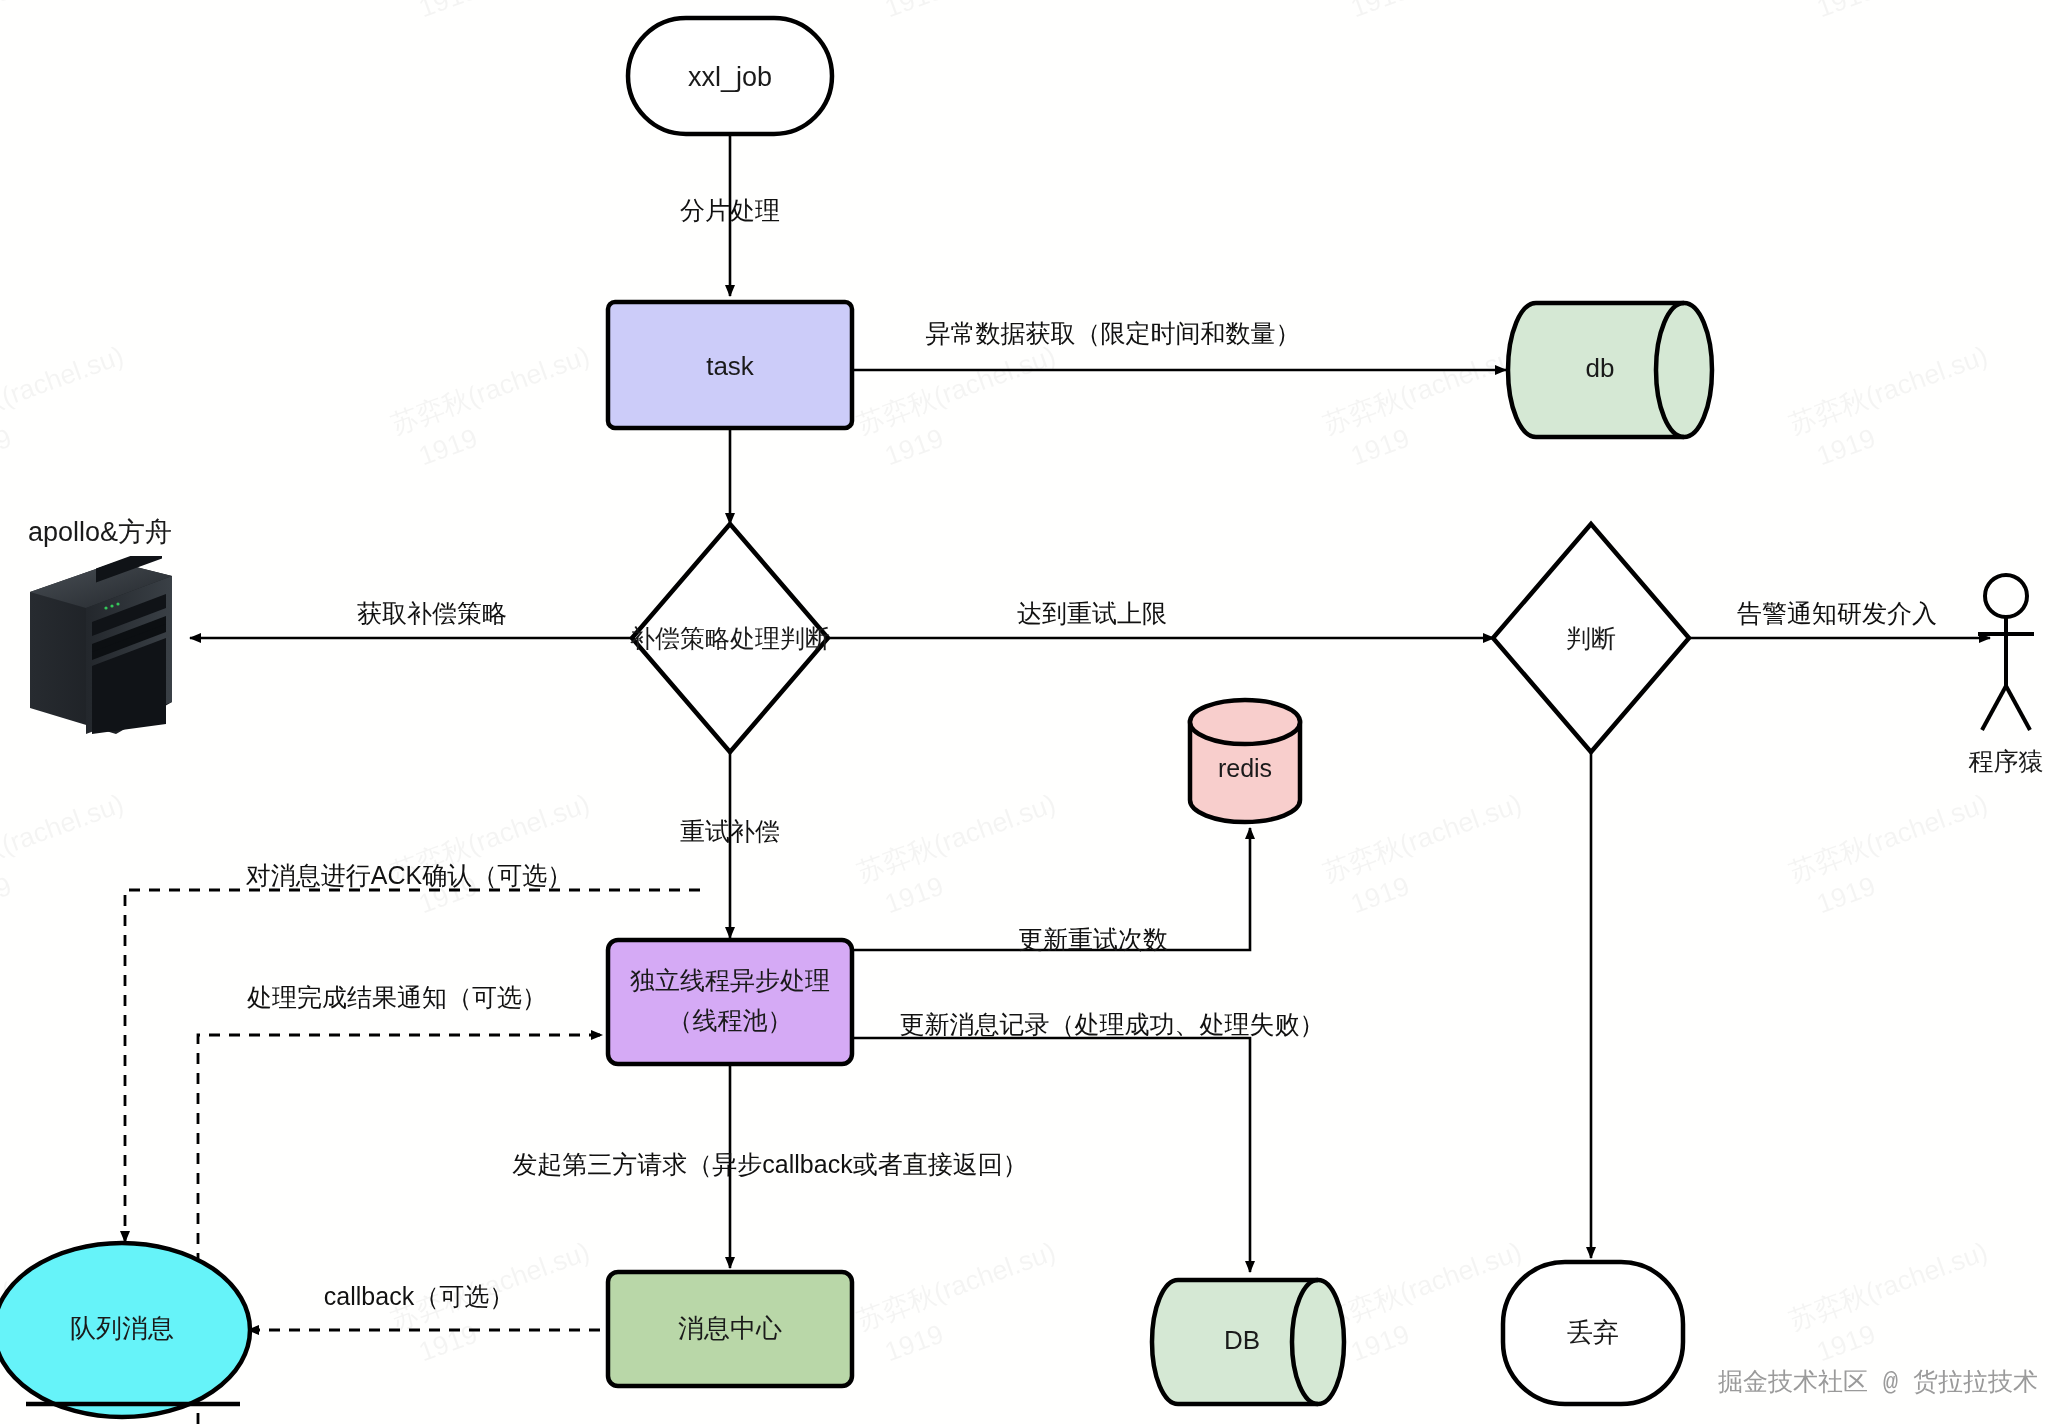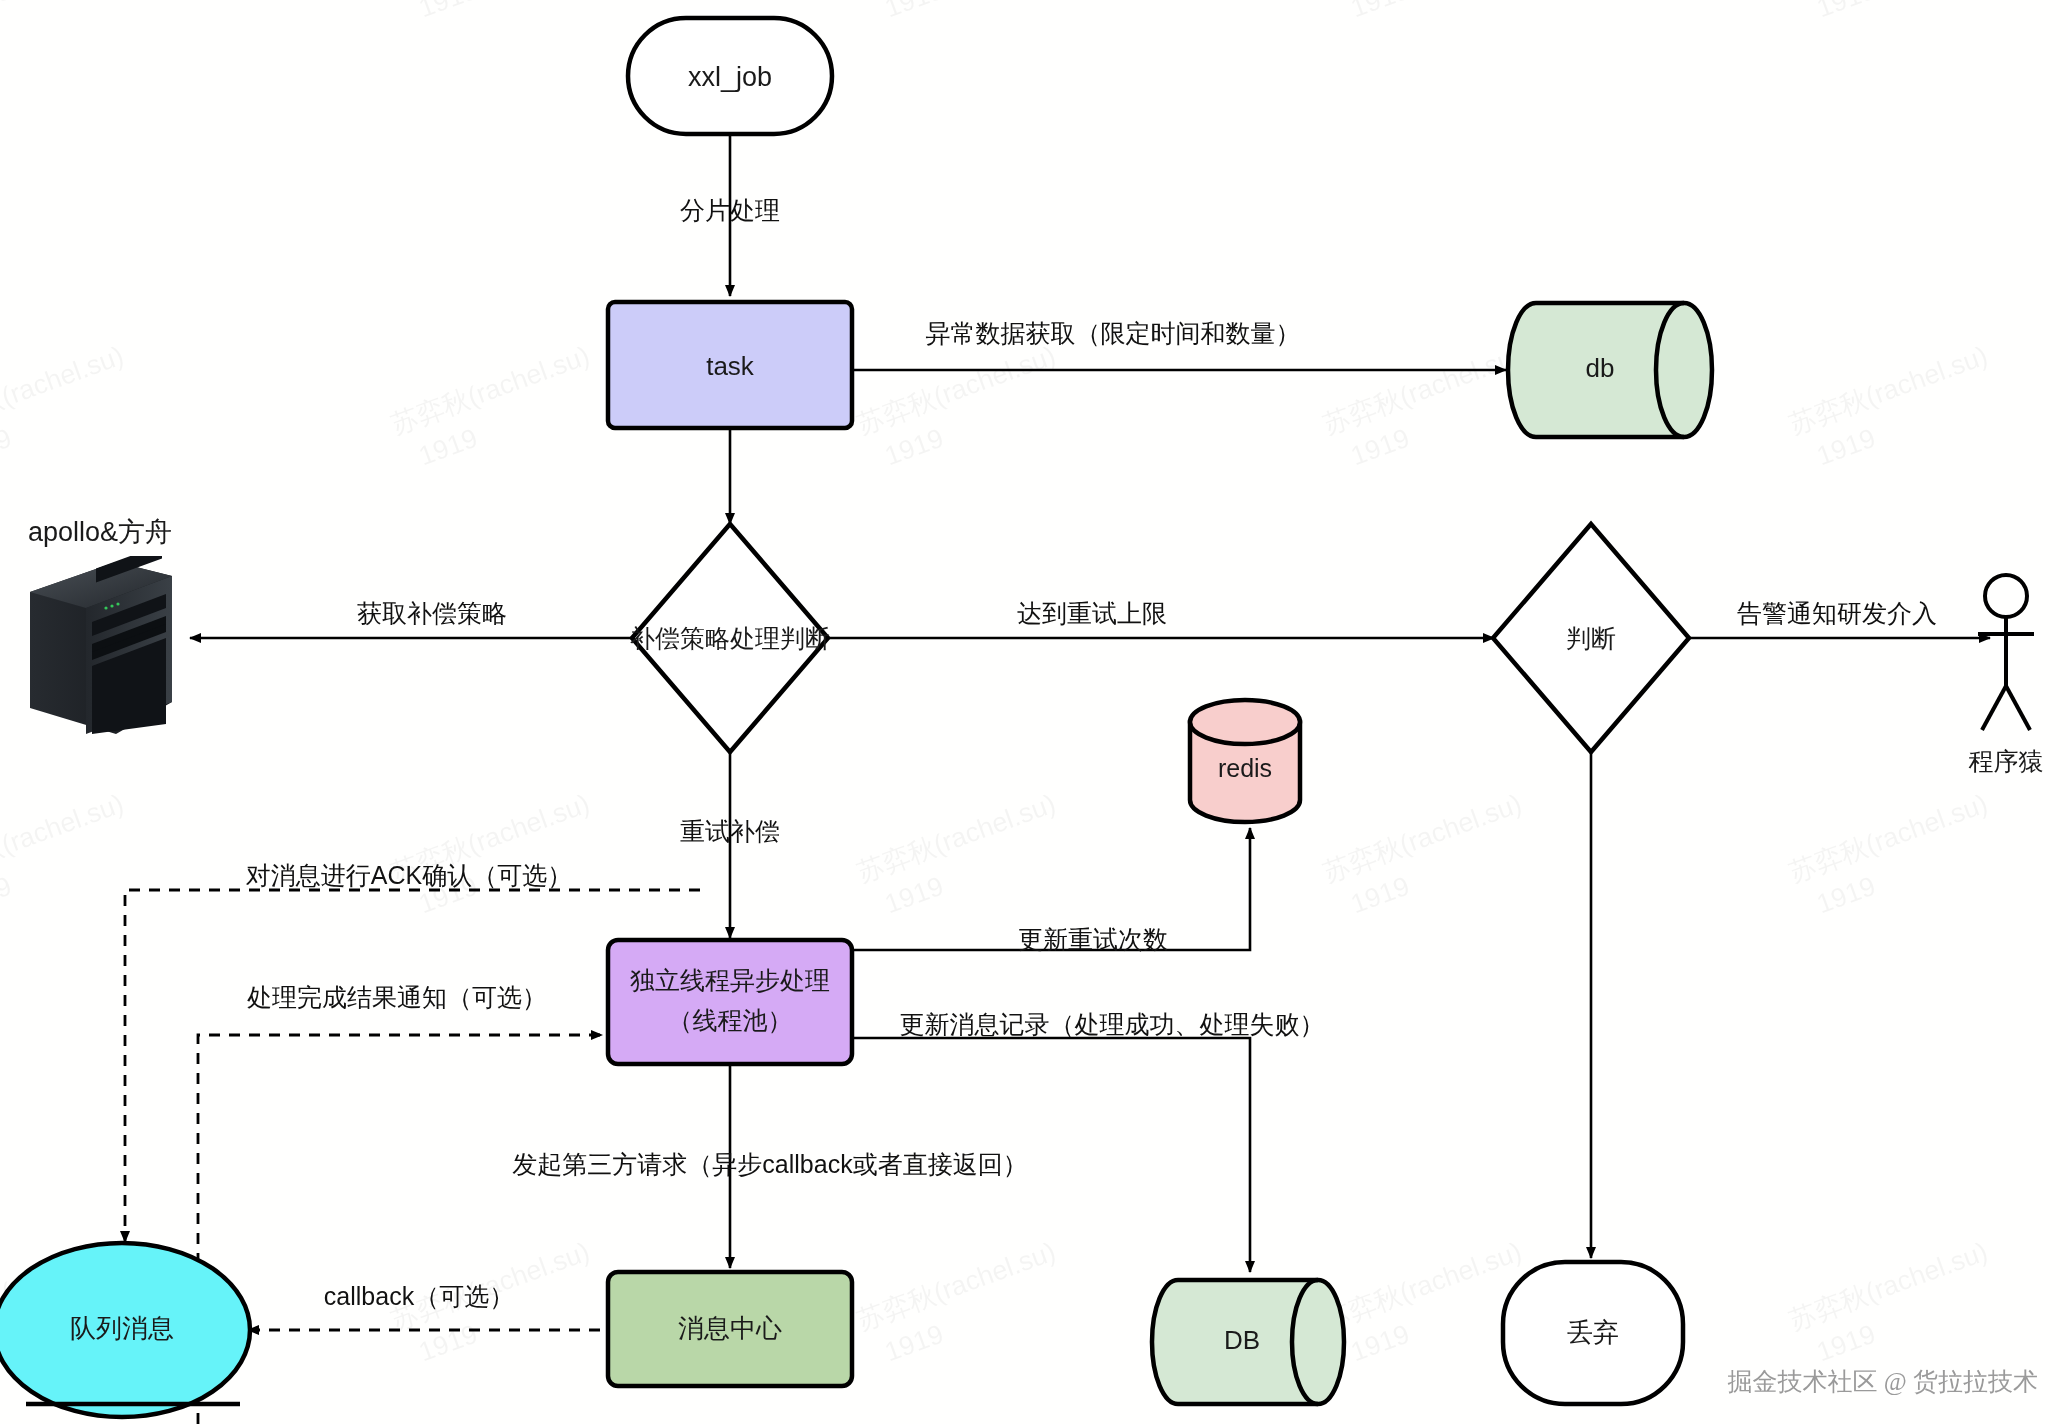--- a/index.html
+++ b/index.html
@@ -14,21 +14,21 @@
   .shape{stroke:#000;stroke-width:4.5;}
   .line{stroke:#000;stroke-width:2.6;fill:none;}
   .dash{stroke:#000;stroke-width:2.8;fill:none;stroke-dasharray:11 9;}
   .thinShape{stroke:#000;stroke-width:4;fill:none;}
   .wm{position:absolute;color:rgba(0,0,0,0.045);
       font-family:"Liberation Sans","DejaVu Sans",sans-serif;
       font-size:27px;line-height:1.45;transform:rotate(-20deg);
       transform-origin:left top;white-space:pre;pointer-events:none;
       user-select:none;font-weight:400;}
   .credit{position:absolute;right:30px;bottom:26px;font-size:25px;
-          color:#9a9a9a;font-family:Liberation Serif, serif;
+          color:#9a9a9a;font-family:Liberation Mono, monospace;
           white-space:nowrap;}
   .server{position:absolute;left:26px;top:556px;width:150px;height:190px;}
 </style>
 </head>
 <body>
 
 <div id="stage">
 
   <div id="wm-layer">
       <div class="wm" style="left: -80px; top: -40px;">苏弈秋(rachel.su)

